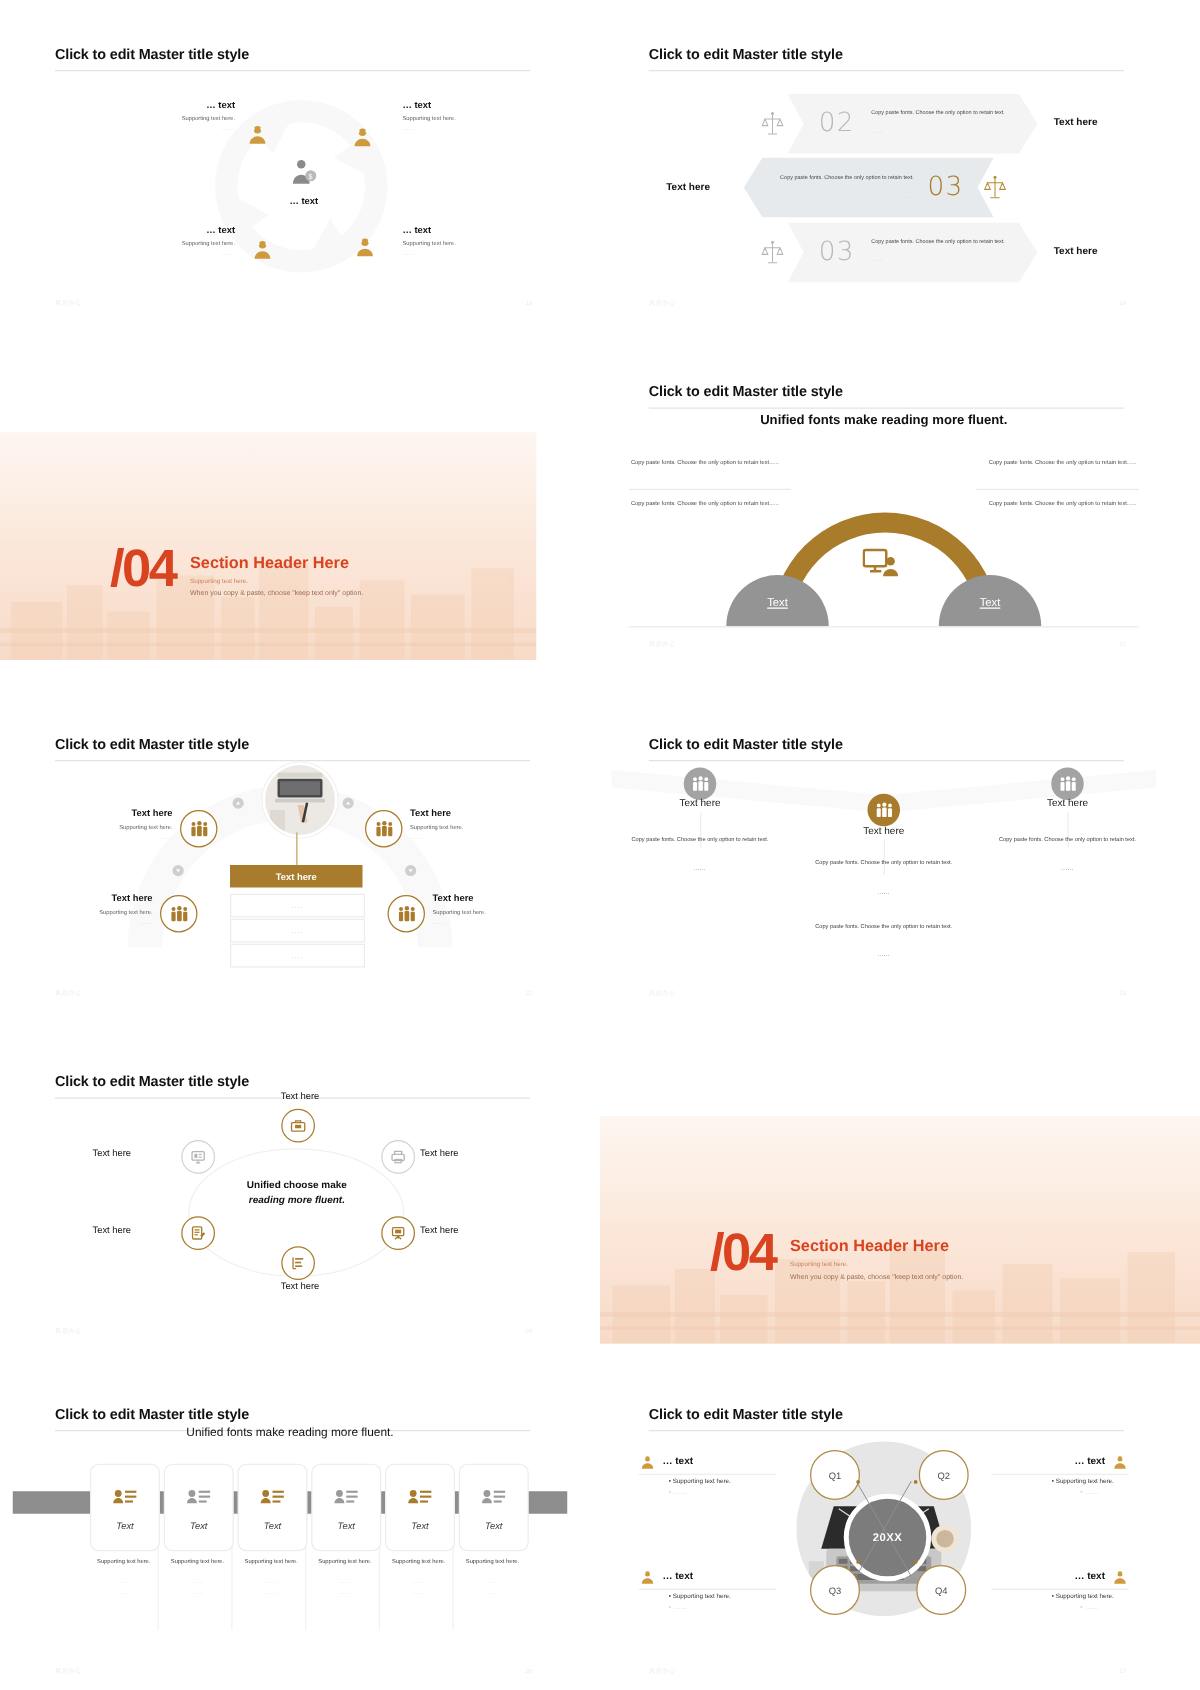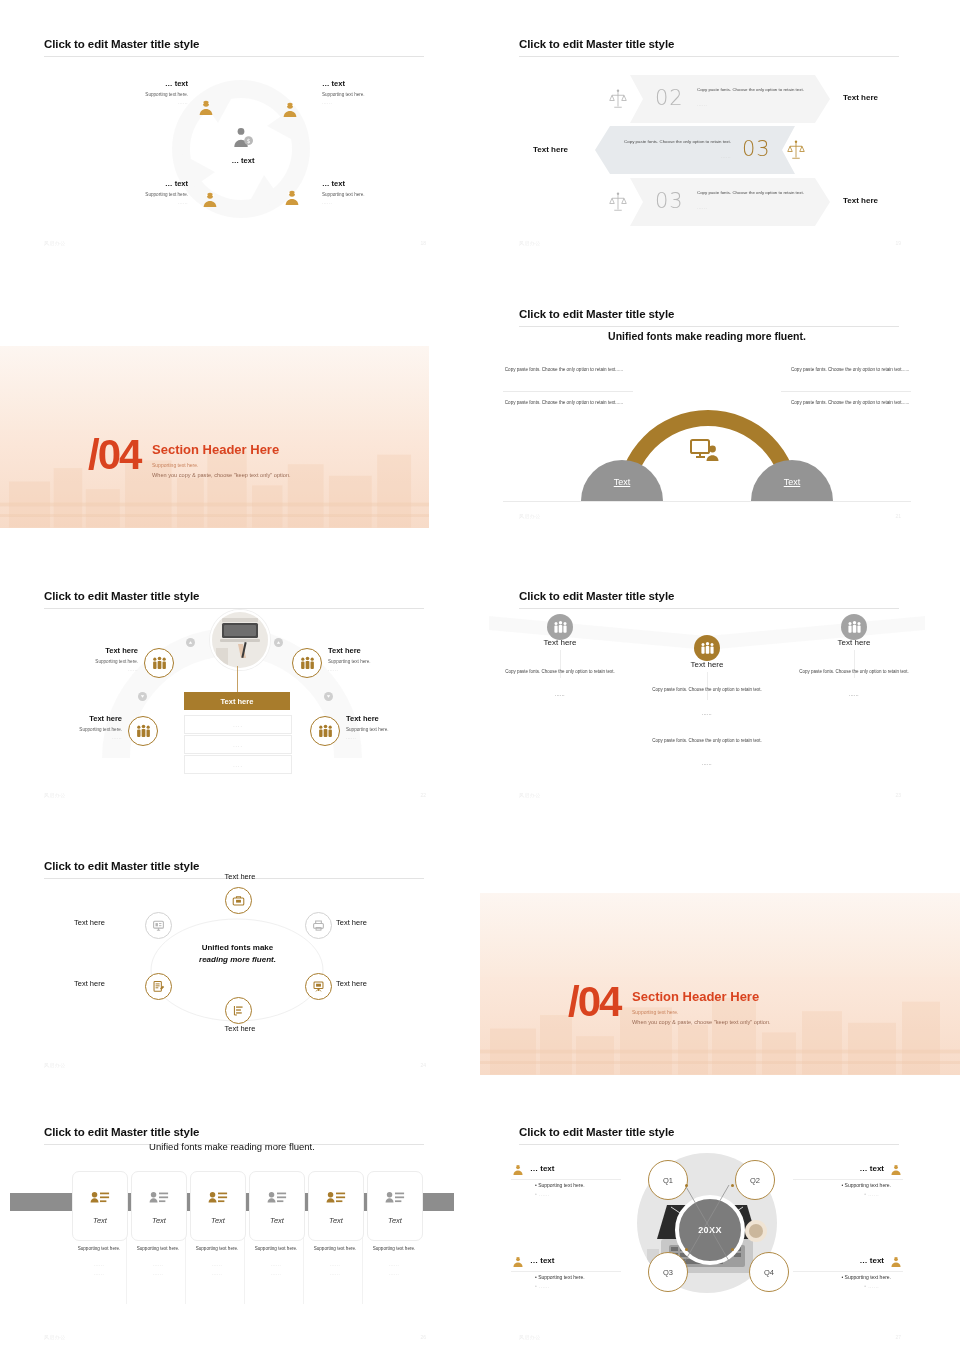--- a/index.html
+++ b/index.html
@@ -481,21 +481,21 @@
 
 <div class="slide" style="left:10px;top:830px;">
   <div class="s-title">Click to edit Master title style</div>
   <div class="s-rule"></div>
 
   <svg style="position:absolute;left:140px;top:88px;width:175px;height:105px;">
     <ellipse cx="87" cy="52" rx="86" ry="51" fill="none" stroke="#f0f0f0" stroke-width="1"></ellipse>
   </svg>
 
   <div style="position:absolute;left:155px;top:112px;width:145px;text-align:center;">
-    <div class="lbl-b" style="font-size:8px;line-height:1.45;">Unified fonts make</div>
+    <div class="lbl-b" style="font-size:8px;line-height:1.45;">Unified choose make</div>
     <div class="lbl-b" style="font-size:8px;line-height:1.45;font-style:italic;">reading more fluent.</div>
   </div>
 
   <div class="rico" style="left:215px;top:57px;">
     <svg width="13" height="13" viewBox="0 0 16 16">
       <rect x="1.5" y="5" width="13" height="8.5" rx="1.2" fill="none" stroke="#a87c2c" stroke-width="1.3"></rect>
       <path d="M5.5 5V3.4h5V5" fill="none" stroke="#a87c2c" stroke-width="1.3"></path>
       <rect x="5" y="7.2" width="6" height="3.4" fill="#a87c2c"></rect>
     </svg>
   </div>
@@ -735,21 +735,21 @@
   </div>
   <div class="qdot" style="left:200px;top:88px;"></div>
   <div class="qcirc" style="left:250px;top:64px;">
     <span>Q2</span>
   </div>
   <div class="qdot" style="left:246px;top:88px;"></div>
   <div class="qcirc" style="left:163px;top:156px;">
     <span>Q3</span>
   </div>
   <div class="qdot" style="left:200px;top:152px;"></div>
-  <div class="qcirc" style="left:264px;top:156px;justify-content:center;">
+  <div class="qcirc" style="left:248px;top:156px;justify-content:center;">
     <span>Q4</span>
   </div>
   <div class="qdot" style="left:246px;top:152px;"></div>
 
   <svg style="position:absolute;left:26px;top:67px;width:14px;height:14px;" viewBox="0 0 16 16">
       <circle cx="8" cy="4.6" r="2.4" fill="#cf9a3d"></circle>
       <path d="M2.8 13.6c0-2.9 2.3-5 5.2-5s5.2 2.1 5.2 5z" fill="#cf9a3d"></path>
       <circle cx="5.5" cy="4" r=".8" fill="#fff"></circle>
       <circle cx="10.5" cy="4" r=".8" fill="#fff"></circle>
     </svg>

